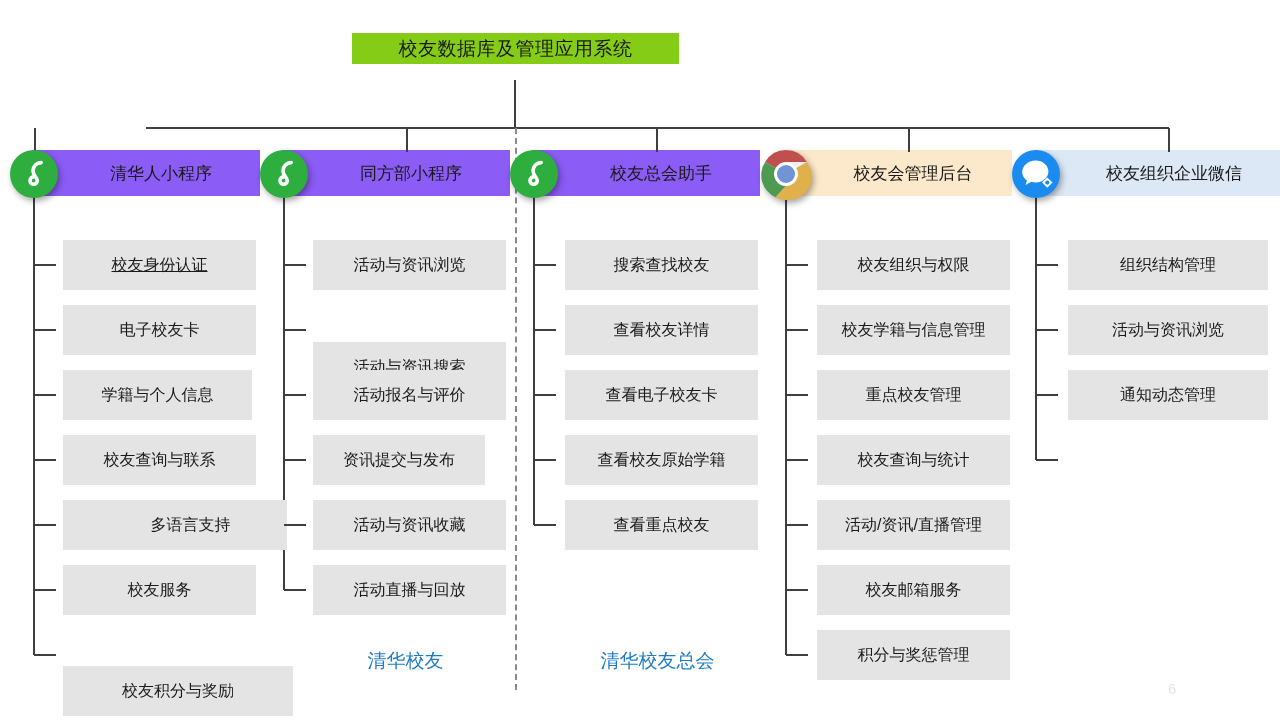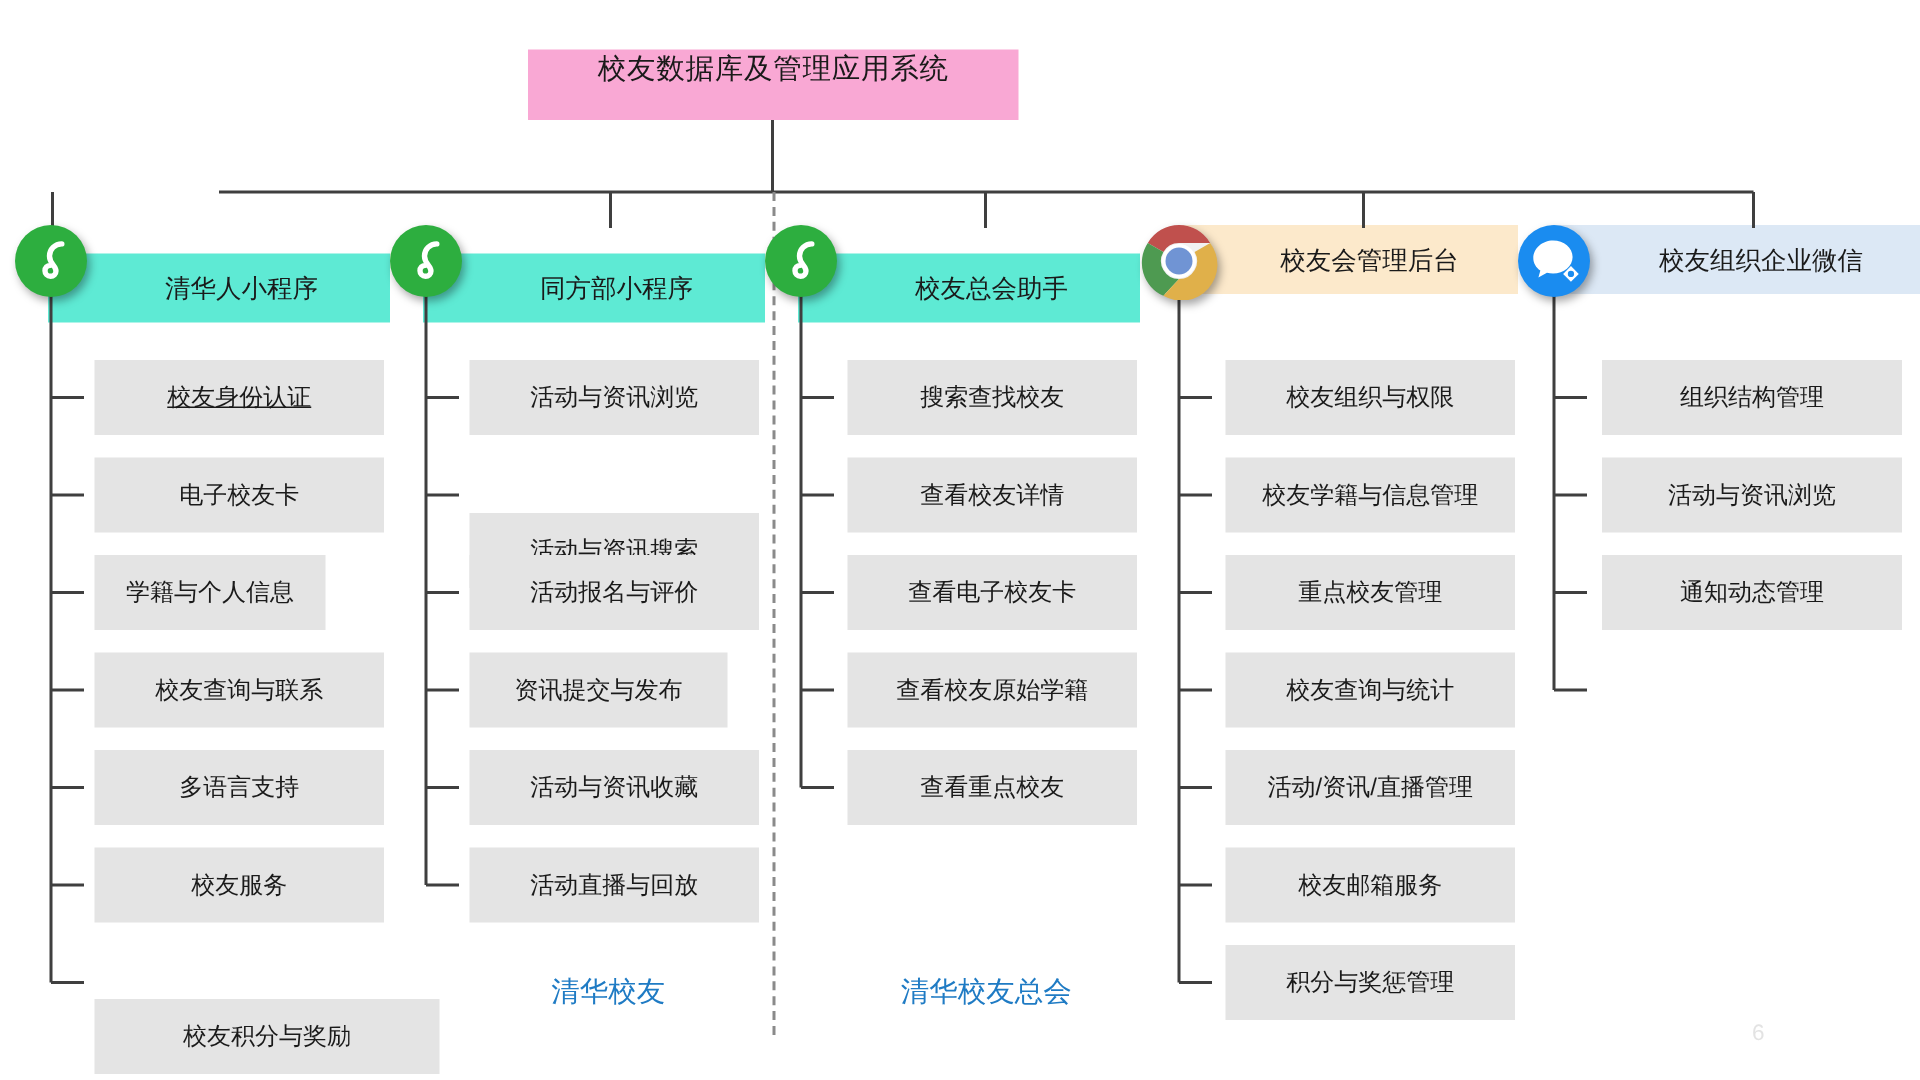--- a/index.html
+++ b/index.html
@@ -5,22 +5,22 @@
   html,body{margin:0;padding:0;}
   body{
     width:1280px;height:720px;background:#ffffff;overflow:hidden;
     font-family:"Liberation Sans","DejaVu Sans",sans-serif;
     -webkit-font-smoothing:antialiased;
   }
   #canvas{position:relative;width:1280px;height:720px;}
 
   
   .root-box{
-    position:absolute;left:352px;top:33px;width:327px;height:47px;
-    background:#f9a8d4;display:flex;align-items:flex-start;justify-content:center;
+    position:absolute;left:352px;top:33px;width:327px;height:31px;
+    background:#84cc16;display:flex;align-items:center;justify-content:center;
     font-size:19px;color:#1a1a1a;letter-spacing:.5px;
   }
 
   
   .ln{position:absolute;background:#3f3f3f;}
   .ln-v{width:2px;}
   .bus{position:absolute;left:146px;top:127px;width:1023px;height:2px;background:#3f3f3f;}
   .dashed-div{
     position:absolute;left:515px;top:128px;width:0;height:562px;
     border-left:2px dashed #8a8a8a;
@@ -29,21 +29,21 @@
   
   .col{position:absolute;top:150px;}
   .head{
     position:relative;height:46px;display:flex;align-items:center;
   }
   .head-band{
     position:absolute;left:32px;top:0;height:46px;
     display:flex;align-items:center;justify-content:center;
     font-size:17px;color:#1a1a1a;
   }
-  .head-band.green{background:#5eead4;margin-top:19px;}
+  .head-band.green{background:#8b5cf6;}
   .head-band.tan{background:#FCE9CB;}
   .head-band.blue{background:#DCE8F5;}
   .head-label{padding-left:30px;}
 
   .icon-wrap{
     position:absolute;left:8px;top:-2px;width:52px;height:52px;z-index:4;
     filter:drop-shadow(2px 3px 3px rgba(0,0,0,.35));
   }
   .icon-wrap svg{display:block;width:52px;height:52px;}
 
@@ -162,25 +162,25 @@
     </div>
 
   <div class="dashed-div"></div>
 
   <div class="pagenum">6</div>
 <div class="tick" style="left: 34px; top: 264px;"></div>
     <div class="item" style="left: 63px; top: 240px; width: 193px; text-decoration: underline;">校友身份认证</div>
     <div class="tick" style="left: 34px; top: 329px;"></div>
     <div class="item" style="left: 63px; top: 305px; width: 193px;">电子校友卡</div>
     <div class="tick" style="left: 34px; top: 394px;"></div>
-    <div class="item" style="left: 63px; top: 370px; width: 154px;">学籍与个人信息</div>
+    <div class="item" style="left: 63px; top: 370px; width: 189px;">学籍与个人信息</div>
     <div class="tick" style="left: 34px; top: 459px;"></div>
     <div class="item" style="left: 63px; top: 435px; width: 193px;">校友查询与联系</div>
     <div class="tick" style="left: 34px; top: 524px;"></div>
-    <div class="item" style="left: 63px; top: 500px; width: 193px;">多语言支持</div>
+    <div class="item" style="left: 63px; top: 500px; width: 193px; padding-left: 31px;">多语言支持</div>
     <div class="tick" style="left: 34px; top: 589px;"></div>
     <div class="item" style="left: 63px; top: 565px; width: 193px;">校友服务</div>
     <div class="tick" style="left: 34px; top: 654px;"></div>
     <div class="item" style="left: 63px; top: 630px; width: 230px; margin-top: 36px;">校友积分与奖励</div>
     <div class="ln ln-v" style="left: 34px; top: 128px; height: 24px;"></div>
     <div class="tick" style="left: 284px; top: 264px;"></div>
     <div class="item" style="left: 313px; top: 240px; width: 193px;">活动与资讯浏览</div>
     <div class="tick" style="left: 284px; top: 329px;"></div>
     <div class="item" style="left: 313px; top: 305px; width: 193px; margin-top: 37px;">活动与资讯搜索</div>
     <div class="tick" style="left: 284px; top: 394px;"></div>

